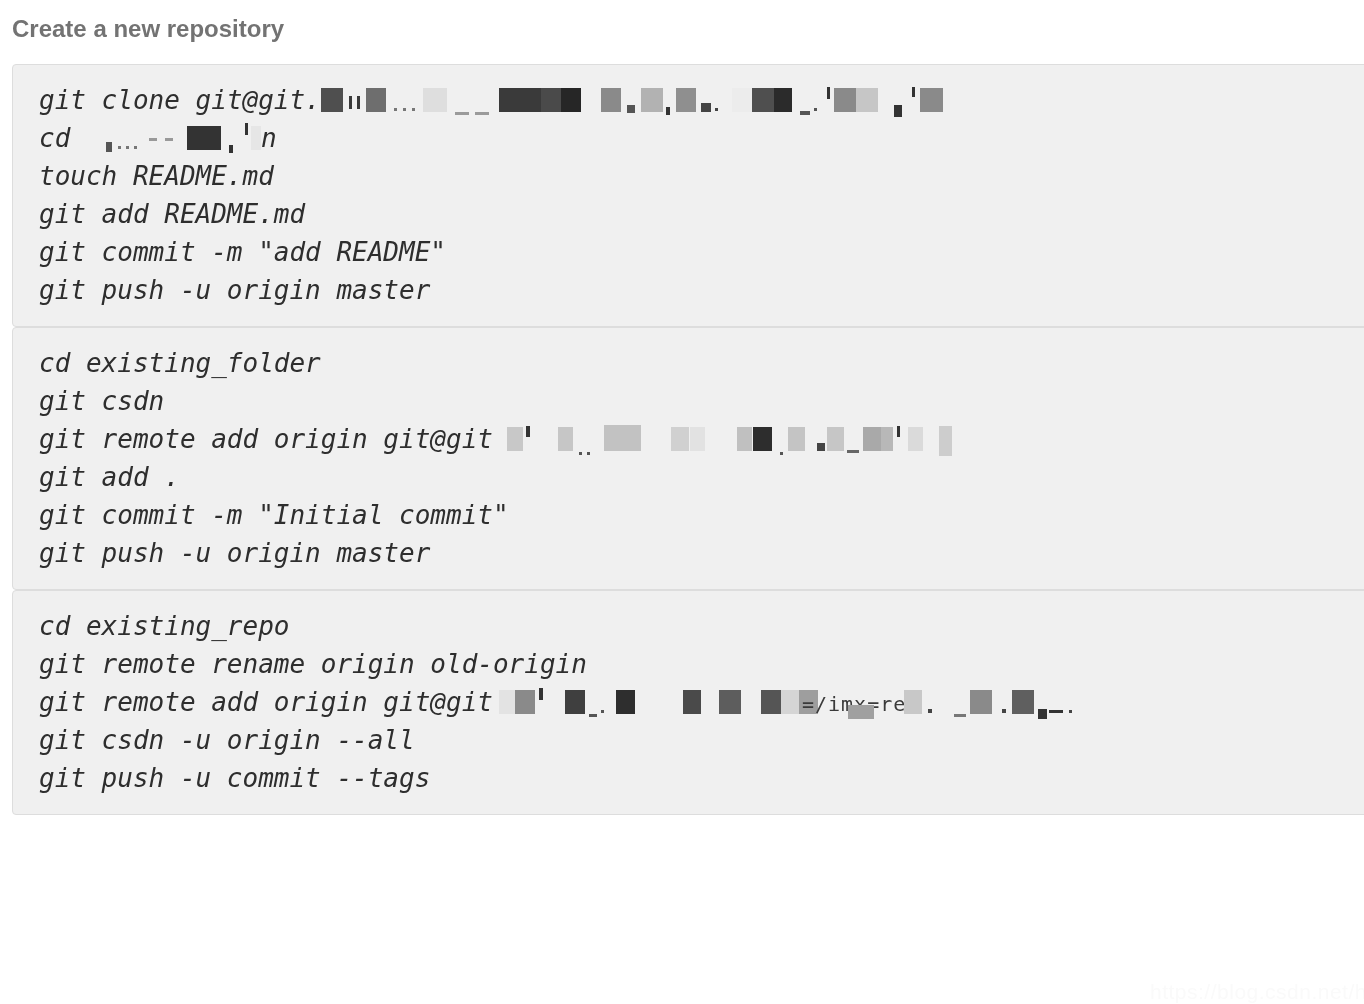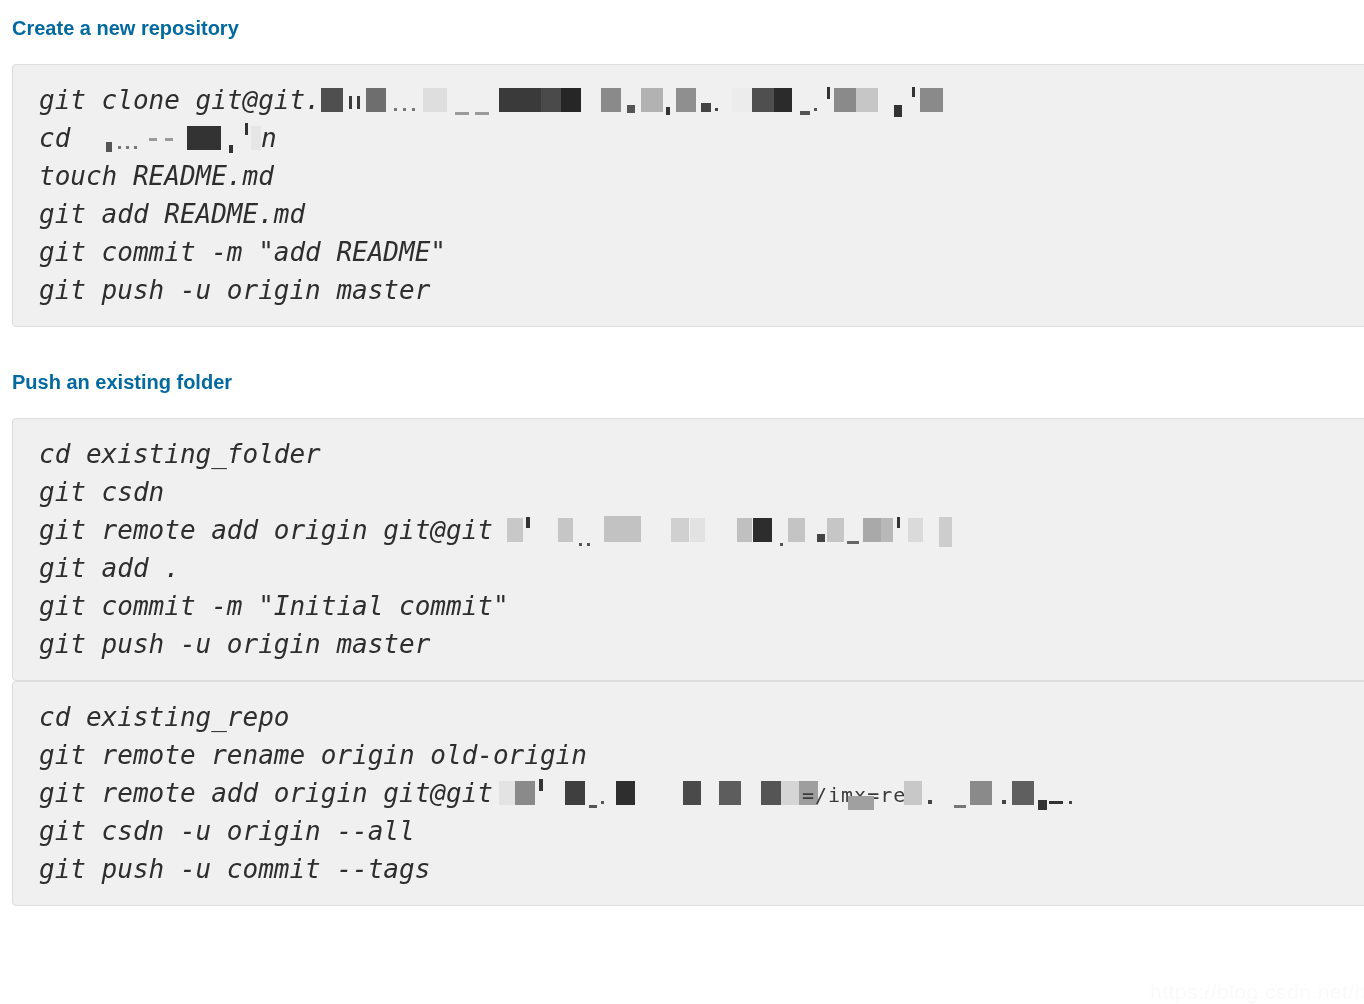--- a/index.html
+++ b/index.html
@@ -5,23 +5,23 @@
   html, body {
     margin: 0; padding: 0;
     width: 1364px; height: 1004px;
     overflow: hidden;
     background: #ffffff;
     font-family: "Liberation Sans", sans-serif;
   }
   #page { position: relative; width: 1364px; height: 1004px; }
   .section-title {
     margin: 41px 0 21px 12px;
-    font-size: 20px;
+    font-size: 24px;
     font-weight: 700;
-    color: #0369a1;
+    color: #737373;
     letter-spacing: 0;
     line-height: 29px;
   }
   section:first-of-type .section-title { margin-top: 14px; }
   .code-block {
     margin: 0 -8px 0 12px;
     background: #f0f0f0;
     border: 1px solid #dddddd;
     border-radius: 4px;
     padding: 16px 0 17px 26px;
@@ -66,21 +66,20 @@
         <pre class="code-block">
           <div class="code-line"><span class="code-text">git clone git@git.</span><span class="redacted-block" style="width: 22px; height: 24px; background: rgb(79, 79, 79); margin-left: 0px; vertical-align: -3px;"></span><span class="redacted-block" style="width: 3px; height: 13px; background: rgb(58, 58, 58); margin-left: 6px; vertical-align: 0px;"></span><span class="redacted-block" style="width: 3px; height: 13px; background: rgb(58, 58, 58); margin-left: 5px; vertical-align: 0px;"></span><span class="redacted-block" style="width: 20px; height: 24px; background: rgb(110, 110, 110); margin-left: 6px; vertical-align: -3px;"></span><span class="redacted-block" style="width: 3px; height: 3px; background: rgb(119, 119, 119); margin-left: 8px; vertical-align: -2px;"></span><span class="redacted-block" style="width: 3px; height: 3px; background: rgb(119, 119, 119); margin-left: 6px; vertical-align: -2px;"></span><span class="redacted-block" style="width: 3px; height: 3px; background: rgb(119, 119, 119); margin-left: 6px; vertical-align: -2px;"></span><span class="redacted-block" style="width: 24px; height: 24px; background: rgb(222, 222, 222); margin-left: 8px; vertical-align: -3px;"></span><span class="redacted-block" style="width: 14px; height: 3px; background: rgb(154, 154, 154); margin-left: 8px; vertical-align: -6px;"></span><span class="redacted-block" style="width: 14px; height: 3px; background: rgb(154, 154, 154); margin-left: 6px; vertical-align: -6px;"></span><span class="redacted-block" style="width: 42px; height: 24px; background: rgb(58, 58, 58); margin-left: 10px; vertical-align: -3px;"></span><span class="redacted-block" style="width: 20px; height: 24px; background: rgb(74, 74, 74); margin-left: 0px; vertical-align: -3px;"></span><span class="redacted-block" style="width: 20px; height: 24px; background: rgb(38, 38, 38); margin-left: 0px; vertical-align: -3px;"></span><span class="redacted-block" style="width: 20px; height: 24px; background: rgb(138, 138, 138); margin-left: 20px; vertical-align: -3px;"></span><span class="redacted-block" style="width: 8px; height: 8px; background: rgb(85, 85, 85); margin-left: 6px; vertical-align: -4px;"></span><span class="redacted-block" style="width: 22px; height: 24px; background: rgb(178, 178, 178); margin-left: 6px; vertical-align: -3px;"></span><span class="redacted-block" style="width: 4px; height: 8px; background: rgb(51, 51, 51); margin-left: 3px; vertical-align: -6px;"></span><span class="redacted-block" style="width: 20px; height: 24px; background: rgb(143, 143, 143); margin-left: 6px; vertical-align: -3px;"></span><span class="redacted-block" style="width: 10px; height: 9px; background: rgb(68, 68, 68); margin-left: 5px; vertical-align: -3px;"></span><span class="redacted-block" style="width: 3px; height: 3px; background: rgb(68, 68, 68); margin-left: 4px; vertical-align: -2px;"></span><span class="redacted-block" style="width: 20px; height: 24px; background: rgb(236, 236, 236); margin-left: 14px; vertical-align: -3px;"></span><span class="redacted-block" style="width: 22px; height: 24px; background: rgb(79, 79, 79); margin-left: 0px; vertical-align: -3px;"></span><span class="redacted-block" style="width: 18px; height: 24px; background: rgb(43, 43, 43); margin-left: 0px; vertical-align: -3px;"></span><span class="redacted-block" style="width: 10px; height: 4px; background: rgb(85, 85, 85); margin-left: 8px; vertical-align: -6px;"></span><span class="redacted-block" style="width: 3px; height: 3px; background: rgb(85, 85, 85); margin-left: 4px; vertical-align: -2px;"></span><span class="redacted-block" style="width: 3px; height: 12px; background: rgb(51, 51, 51); margin-left: 10px; vertical-align: 10px;"></span><span class="redacted-block" style="width: 22px; height: 24px; background: rgb(138, 138, 138); margin-left: 4px; vertical-align: -3px;"></span><span class="redacted-block" style="width: 22px; height: 24px; background: rgb(198, 198, 198); margin-left: 0px; vertical-align: -3px;"></span><span class="redacted-block" style="width: 8px; height: 12px; background: rgb(51, 51, 51); margin-left: 16px; vertical-align: -8px;"></span><span class="redacted-block" style="width: 3px; height: 10px; background: rgb(51, 51, 51); margin-left: 10px; vertical-align: 12px;"></span><span class="redacted-block" style="width: 23px; height: 24px; background: rgb(138, 138, 138); margin-left: 5px; vertical-align: -3px;"></span></div>
           <div class="code-line"><span class="code-text">cd </span><span class="redacted-block" style="width: 6px; height: 10px; background: rgb(85, 85, 85); margin-left: 20px; vertical-align: -5px;"></span><span class="redacted-block" style="width: 3px; height: 3px; background: rgb(119, 119, 119); margin-left: 6px; vertical-align: -2px;"></span><span class="redacted-block" style="width: 3px; height: 3px; background: rgb(119, 119, 119); margin-left: 5px; vertical-align: -2px;"></span><span class="redacted-block" style="width: 3px; height: 3px; background: rgb(119, 119, 119); margin-left: 5px; vertical-align: -2px;"></span><span class="redacted-block" style="width: 8px; height: 3px; background: rgb(153, 153, 153); margin-left: 12px; vertical-align: 6px;"></span><span class="redacted-block" style="width: 8px; height: 3px; background: rgb(153, 153, 153); margin-left: 8px; vertical-align: 6px;"></span><span class="redacted-block" style="width: 34px; height: 24px; background: rgb(51, 51, 51); margin-left: 14px; vertical-align: -3px;"></span><span class="redacted-block" style="width: 4px; height: 8px; background: rgb(51, 51, 51); margin-left: 8px; vertical-align: -6px;"></span><span class="redacted-block" style="width: 3px; height: 12px; background: rgb(51, 51, 51); margin-left: 12px; vertical-align: 12px;"></span><span class="redacted-block" style="width: 10px; height: 24px; background: rgb(230, 230, 230); margin-left: 3px; vertical-align: -3px;"></span><span class="code-text">n</span></div>
           <div class="code-line"><span class="code-text">touch README.md</span></div>
           <div class="code-line"><span class="code-text">git add README.md</span></div>
           <div class="code-line"><span class="code-text">git commit -m "add README"</span></div>
           <div class="code-line"><span class="code-text">git push -u origin master</span></div>
         </pre>
       </section>
       <section>
-        <h2 class="section-title">Push an existing folder</h2>
         <pre class="code-block">
           <div class="code-line"><span class="code-text">cd existing_folder</span></div>
           <div class="code-line"><span class="code-text">git csdn</span></div>
           <div class="code-line"><span class="code-text">git remote add origin git@git</span><span class="redacted-block" style="width: 16px; height: 24px; background: rgb(200, 200, 200); margin-left: 14px; vertical-align: -3px;"></span><span class="redacted-block" style="width: 4px; height: 11px; background: rgb(51, 51, 51); margin-left: 3px; vertical-align: 11px;"></span><span class="redacted-block" style="width: 15px; height: 24px; background: rgb(198, 198, 198); margin-left: 28px; vertical-align: -3px;"></span><span class="redacted-block" style="width: 3px; height: 3px; background: rgb(85, 85, 85); margin-left: 6px; vertical-align: -7px;"></span><span class="redacted-block" style="width: 3px; height: 3px; background: rgb(85, 85, 85); margin-left: 5px; vertical-align: -7px;"></span><span class="redacted-block" style="width: 37px; height: 26px; background: rgb(194, 194, 194); margin-left: 14px; vertical-align: -3px;"></span><span class="redacted-block" style="width: 18px; height: 24px; background: rgb(208, 208, 208); margin-left: 30px; vertical-align: -3px;"></span><span class="redacted-block" style="width: 15px; height: 24px; background: rgb(226, 226, 226); margin-left: 1px; vertical-align: -3px;"></span><span class="redacted-block" style="width: 15px; height: 24px; background: rgb(192, 192, 192); margin-left: 32px; vertical-align: -3px;"></span><span class="redacted-block" style="width: 19px; height: 24px; background: rgb(45, 45, 45); margin-left: 1px; vertical-align: -3px;"></span><span class="redacted-block" style="width: 3px; height: 3px; background: rgb(85, 85, 85); margin-left: 8px; vertical-align: -7px;"></span><span class="redacted-block" style="width: 17px; height: 24px; background: rgb(196, 196, 196); margin-left: 5px; vertical-align: -3px;"></span><span class="redacted-block" style="width: 8px; height: 8px; background: rgb(68, 68, 68); margin-left: 12px; vertical-align: -3px;"></span><span class="redacted-block" style="width: 17px; height: 24px; background: rgb(198, 198, 198); margin-left: 2px; vertical-align: -3px;"></span><span class="redacted-block" style="width: 12px; height: 3px; background: rgb(102, 102, 102); margin-left: 3px; vertical-align: -5px;"></span><span class="redacted-block" style="width: 18px; height: 24px; background: rgb(169, 169, 169); margin-left: 4px; vertical-align: -3px;"></span><span class="redacted-block" style="width: 12px; height: 24px; background: rgb(184, 184, 184); margin-left: 0px; vertical-align: -3px;"></span><span class="redacted-block" style="width: 3px; height: 11px; background: rgb(51, 51, 51); margin-left: 4px; vertical-align: 11px;"></span><span class="redacted-block" style="width: 15px; height: 24px; background: rgb(218, 218, 218); margin-left: 8px; vertical-align: -3px;"></span><span class="redacted-block" style="width: 13px; height: 30px; background: rgb(205, 205, 205); margin-left: 16px; vertical-align: -8px;"></span></div>
           <div class="code-line"><span class="code-text">git add .</span></div>
           <div class="code-line"><span class="code-text">git commit -m "Initial commit"</span></div>
           <div class="code-line"><span class="code-text">git push -u origin master</span></div>
         </pre>
       </section>
       <section>

